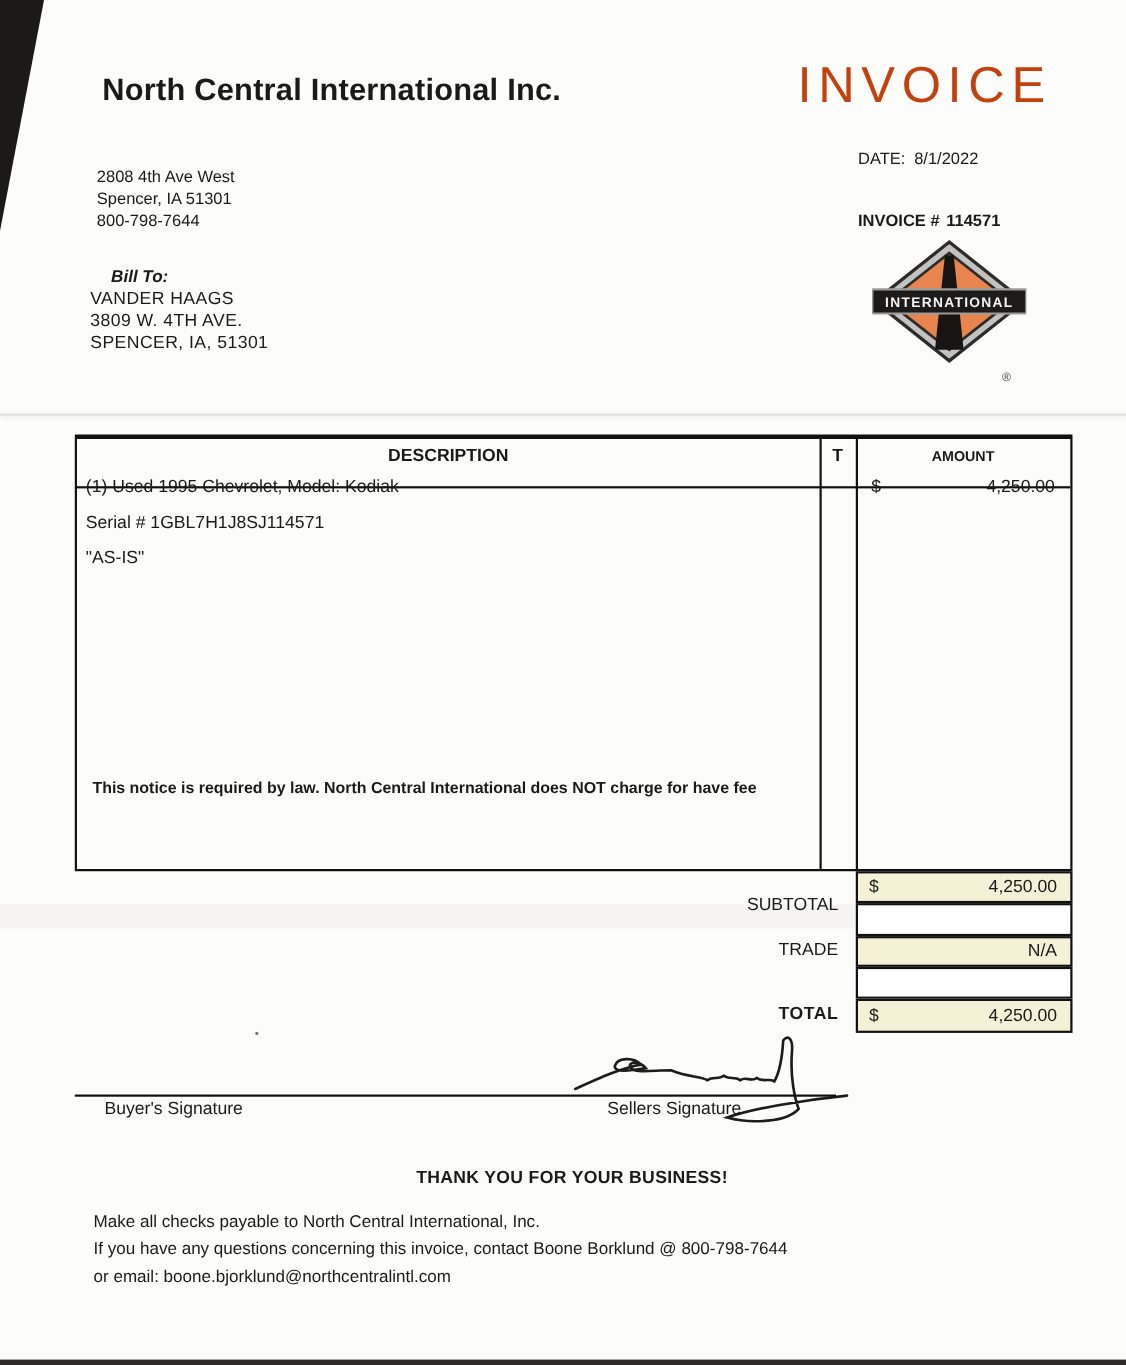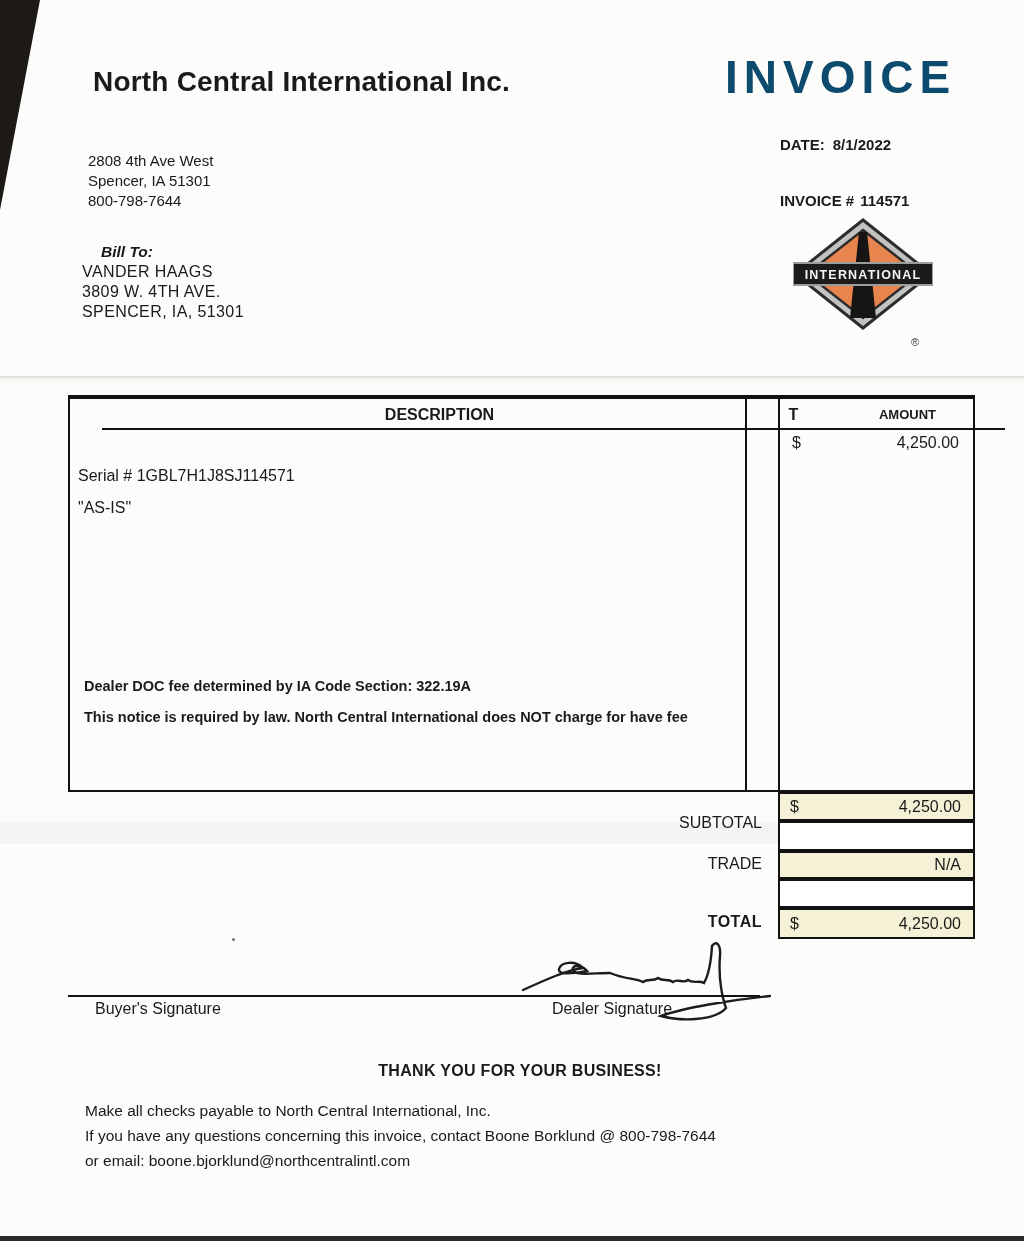--- a/index.html
+++ b/index.html
@@ -22,38 +22,38 @@
   }
   .bottom-strip { left:0; bottom:0; width:1024px; height:5px; background:#2b2a28; }
   .fold-line-1 { left:0; top:376px; width:1024px; height:2px;
     background:rgba(110,105,95,0.18); box-shadow:0 2px 3px rgba(110,105,95,0.10); }
   .fold-band-2 { left:0; top:822px; width:778px; height:22px;
     background:rgba(110,105,95,0.05); }
   .speck { left:232px; top:938px; width:3px; height:3px; background:rgba(0,0,0,0.55); border-radius:50%; }
 
   
   .company-name { left:93px; top:66px; font-size:28px; font-weight:bold; letter-spacing:0.2px; }
-  .invoice-title { left:725px; top:50px; font-size:46px; font-weight:bold;
-    color:#0c4a6e; letter-spacing:6px; }
-  .date-row { left:780px; top:136px; font-size:15px; font-weight:bold; }
+  .invoice-title { left:725px; top:50px; font-size:46px; font-weight:normal;
+    color:#c2410c; letter-spacing:6px; }
+  .date-row { left:780px; top:136px; font-size:15px; font-weight:normal; }
   .date-row .val { margin-left:8px; }
   .invoice-num-row { left:780px; top:192px; font-size:15px; font-weight:bold; }
   .invoice-num-row .val { margin-left:6px; }
   .address-block { left:88px; top:151px; font-size:15px; line-height:20px; }
   .billto-label { left:85px; top:243px; font-size:15.5px; font-weight:bold; font-style:italic;margin-left:16px; }
   .billto-block { left:82px; top:262px; font-size:16px; line-height:20px; letter-spacing:0.4px; }
 
   
   .logo-wrap { left:793px; top:218px; width:140px; height:132px; }
 
   
   .item-table { left:68px; top:395px; width:907px; height:397px;
     border:2px solid #111; border-top:4px solid #111; }
-  .thead-row { position:absolute; left:0; top:0; width:100%; height:31px;
-    border-bottom:2px solid #111;margin-left:32px; }
+  .thead-row { position:absolute; left:0; top:0; width:100%; height:45px;
+    border-bottom:2px solid #111; }
   .col-desc-header { position:absolute; left:0; top:0; width:675px; height:31px;
     display:flex; align-items:center; justify-content:center;
     font-size:16px; font-weight:bold; }
   .col-t-header { position:absolute; left:675px; top:0; width:33px; height:31px;
     display:flex; align-items:center; justify-content:center;
     font-size:16px; font-weight:bold; }
   .col-amt-header { position:absolute; left:708px; top:0; width:195px; height:31px;
     display:flex; align-items:center; justify-content:center;
     font-size:13px; font-weight:bold; }
   .vline-t1 { position:absolute; left:675px; top:0; width:2px; height:100%; background:#111; }
@@ -142,24 +142,24 @@
 
 <div class="abs item-table">
   <div class="vline-t1"></div>
   <div class="vline-t2"></div>
   <div class="thead-row">
     <div class="col-desc-header">DESCRIPTION</div>
     <div class="col-t-header">T</div>
     <div class="col-amt-header">AMOUNT</div>
   </div>
 
+  <div class="desc-line desc-line-1">(1) Used 1995 Chevrolet, Model: Kodiak</div>
   <div class="desc-line desc-line-2">Serial # 1GBL7H1J8SJ114571</div>
   <div class="desc-line desc-line-3">"AS-IS"</div>
 
-  <div class="notice-line notice-line-1">Dealer DOC fee determined by IA Code Section: 322.19A</div>
   <div class="notice-line notice-line-2">This notice is required by law. North Central International does NOT charge for have fee</div>
 
   <div class="amt-cell-row1">
     <span class="cur">$</span>
     <span class="num">4,250.00</span>
   </div>
 </div>
 
 <div class="abs totals-label lbl-subtotal">SUBTOTAL</div>
 <div class="abs totals-cell cell-fill t-subtotal">
@@ -183,20 +183,20 @@
 <svg class="abs sig-svg" viewBox="0 0 270 90">
   <path d="M8,52 C30,42 52,32 68,30 C60,22 46,24 44,31 C43,38 60,35 72,33
            C66,26 56,27 58,32 C60,38 78,35 95,35
            C112,42 122,40 128,44 C133,40 138,44 143,40 C148,44 153,40 158,44
            C163,40 168,46 173,42 C178,46 184,42 189,45
            C193,38 196,25 197,8 C201,2 206,6 205,18 C203,42 208,62 211,70
            C201,82 168,84 146,78 C168,70 215,62 255,58" fill="none" stroke="#1c1c1c" stroke-width="2.4" stroke-linecap="round"></path>
 </svg>
 <div class="abs sig-line"></div>
 <div class="abs buyer-sig-label">Buyer's Signature</div>
-<div class="abs seller-sig-label">Dealer Signature</div>
+<div class="abs seller-sig-label">Sellers Signature</div>
 
 <div class="abs thank-you">THANK YOU FOR YOUR BUSINESS!</div>
 <div class="abs footer-block">
   <div>Make all checks payable to North Central International, Inc.</div>
   <div>If you have any questions concerning this invoice, contact Boone Borklund @ 800-798-7644</div>
   <div>or email: boone.bjorklund@northcentralintl.com</div>
 </div>
 
 </body></html>

